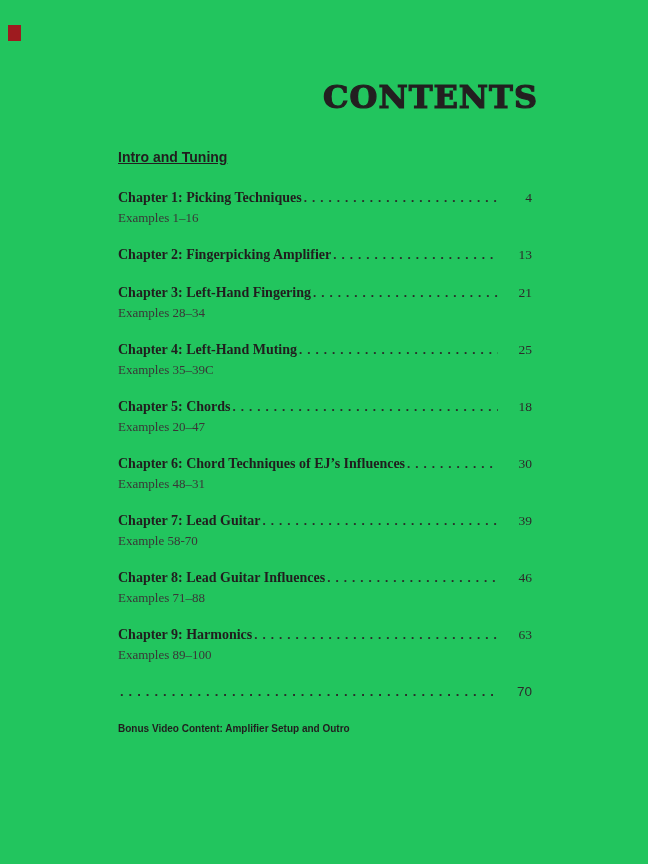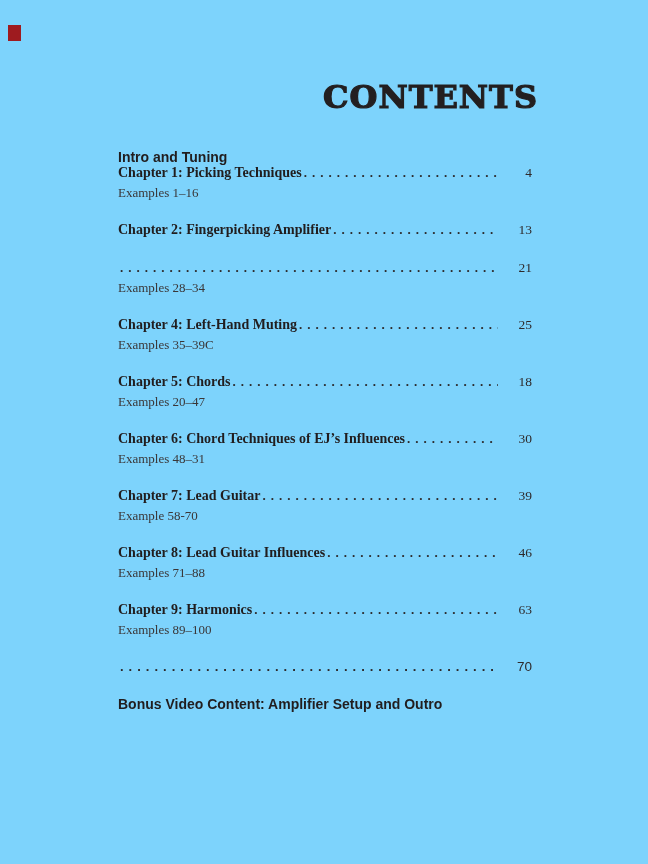--- a/index.html
+++ b/index.html
@@ -4,21 +4,21 @@
 <style>
   html, body {
     margin: 0;
     padding: 0;
     background: #ffffff;
   }
   .page {
     position: relative;
     width: 648px;
     height: 864px;
-    background: #7dd3fc;
+    background: #22c55e;
     font-family: "Liberation Sans", sans-serif;
     overflow: hidden;
   }
   .corner-mark {
     position: absolute;
     left: 8px;
     top: 25px;
     width: 13px;
     height: 16px;
   }
@@ -65,37 +65,39 @@
   }
   .page-num {
     flex: 0 0 auto;
     width: 26px;
     text-align: right;
     font-size: 13.5px;
     font-weight: normal;
     color: #2e2a2b;
   }
   .intro-row {
+    margin-bottom: 25px;
+    text-decoration: underline;
   }
   .toc-block {
     margin-bottom: 22px;
     font-family: Liberation Serif, serif;
   }
   .examples-line {
     margin-top: 4px;
     font-size: 13px;
     line-height: 15px;
     font-weight: normal;
     color: #3a3637;
   }
   .legend-row {
     margin-bottom: 21px;
   }
   .bonus-row {
-    font-size: 14px;
+    font-size: 10px;
     line-height: 16px;
     font-weight: bold;
     color: #211d1e;
   }
 </style>
 </head>
 <body>
 
 <div class="page">
 
@@ -121,20 +123,21 @@
     <div class="toc-block">
       <div class="toc-row">
         <span class="toc-label">Chapter 2: Fingerpicking Amplifier</span>
         <span class="leader">........................................................................................................................</span>
         <span class="page-num">13</span>
       </div>
     </div>
 
     <div class="toc-block">
       <div class="toc-row">
+        <span class="toc-label">Chapter 3: Left-Hand Fingering</span>
         <span class="leader">........................................................................................................................</span>
         <span class="page-num">21</span>
       </div>
       <div class="examples-line">Examples 28–34</div>
     </div>
 
     <div class="toc-block">
       <div class="toc-row">
         <span class="toc-label">Chapter 4: Left-Hand Muting</span>
         <span class="leader">........................................................................................................................</span>

